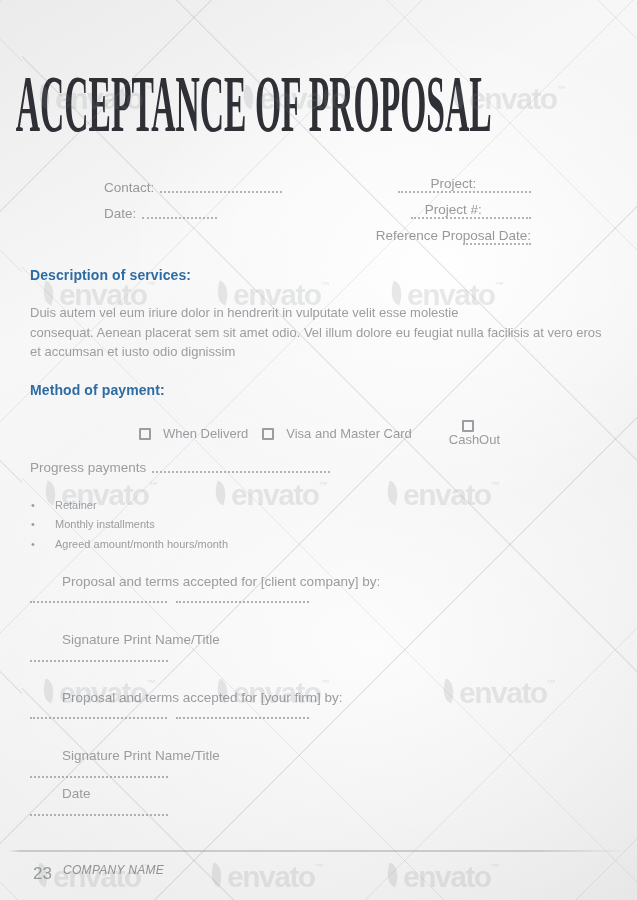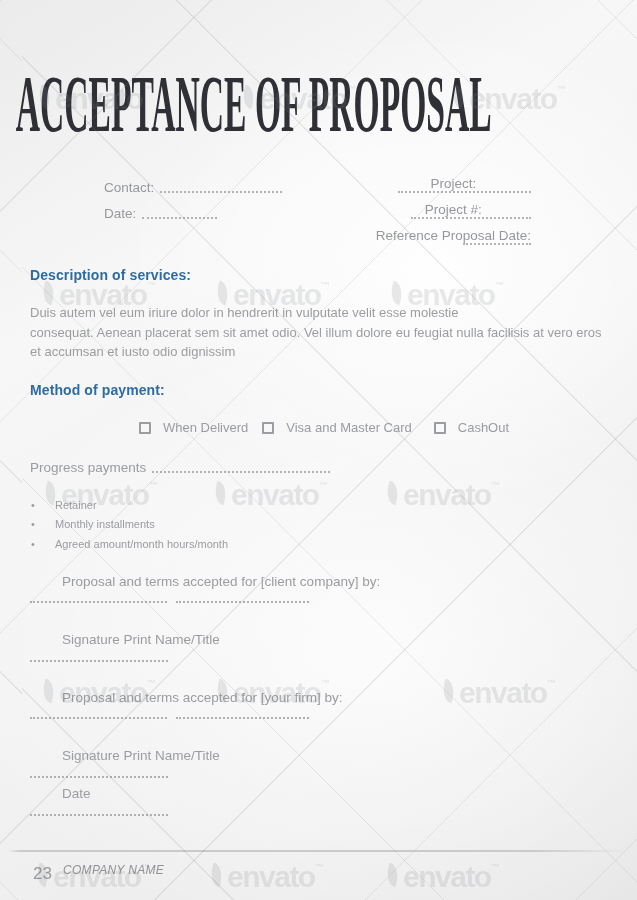--- a/index.html
+++ b/index.html
@@ -51,21 +51,21 @@
   .h-blue { position:absolute; left:30px; font-size:14px; font-weight:bold;
             color:var(--accent-blue,#2d6ca3); letter-spacing:0.1px; }
   .h-desc { top:267px; } .h-pay { top:382px; }
 
   .body-text { position:absolute; left:30px; top:303px; width:580px;
                font-size:13px; line-height:19.5px; color:#9b9da0; white-space:pre-line; }
 
   .cb-row { position:absolute; left:139px; top:420px; display:flex; align-items:center;
             font-size:13px; color:#9a9ca0; }
   .cb-g { display:flex; align-items:center; }
-  .cb-g2 { margin-left:14px; } .cb-g3 { margin-left:22px; }
+  .cb-g2 { margin-left:14px; } .cb-g3 { margin-left:37px;flex-direction:column; }
   .cb-box { width:12px; height:12px; border:2px solid #9a9da1; border-radius:1px;
             margin-right:12px; background:transparent; flex:none; }
 
   .progress { position:absolute; left:30px; top:458px; display:flex; align-items:center;
               font-size:13.5px; color:#9a9ca0; height:18px; }
   .progress .dots { margin-left:6px; margin-bottom:3px; width:178px; }
 
   .bullets { position:absolute; left:31px; top:496px; list-style:none;
              font-size:11px; color:#9a9ca0; }
   .bullets li { padding-left:24px; position:relative; line-height:19.3px; }

